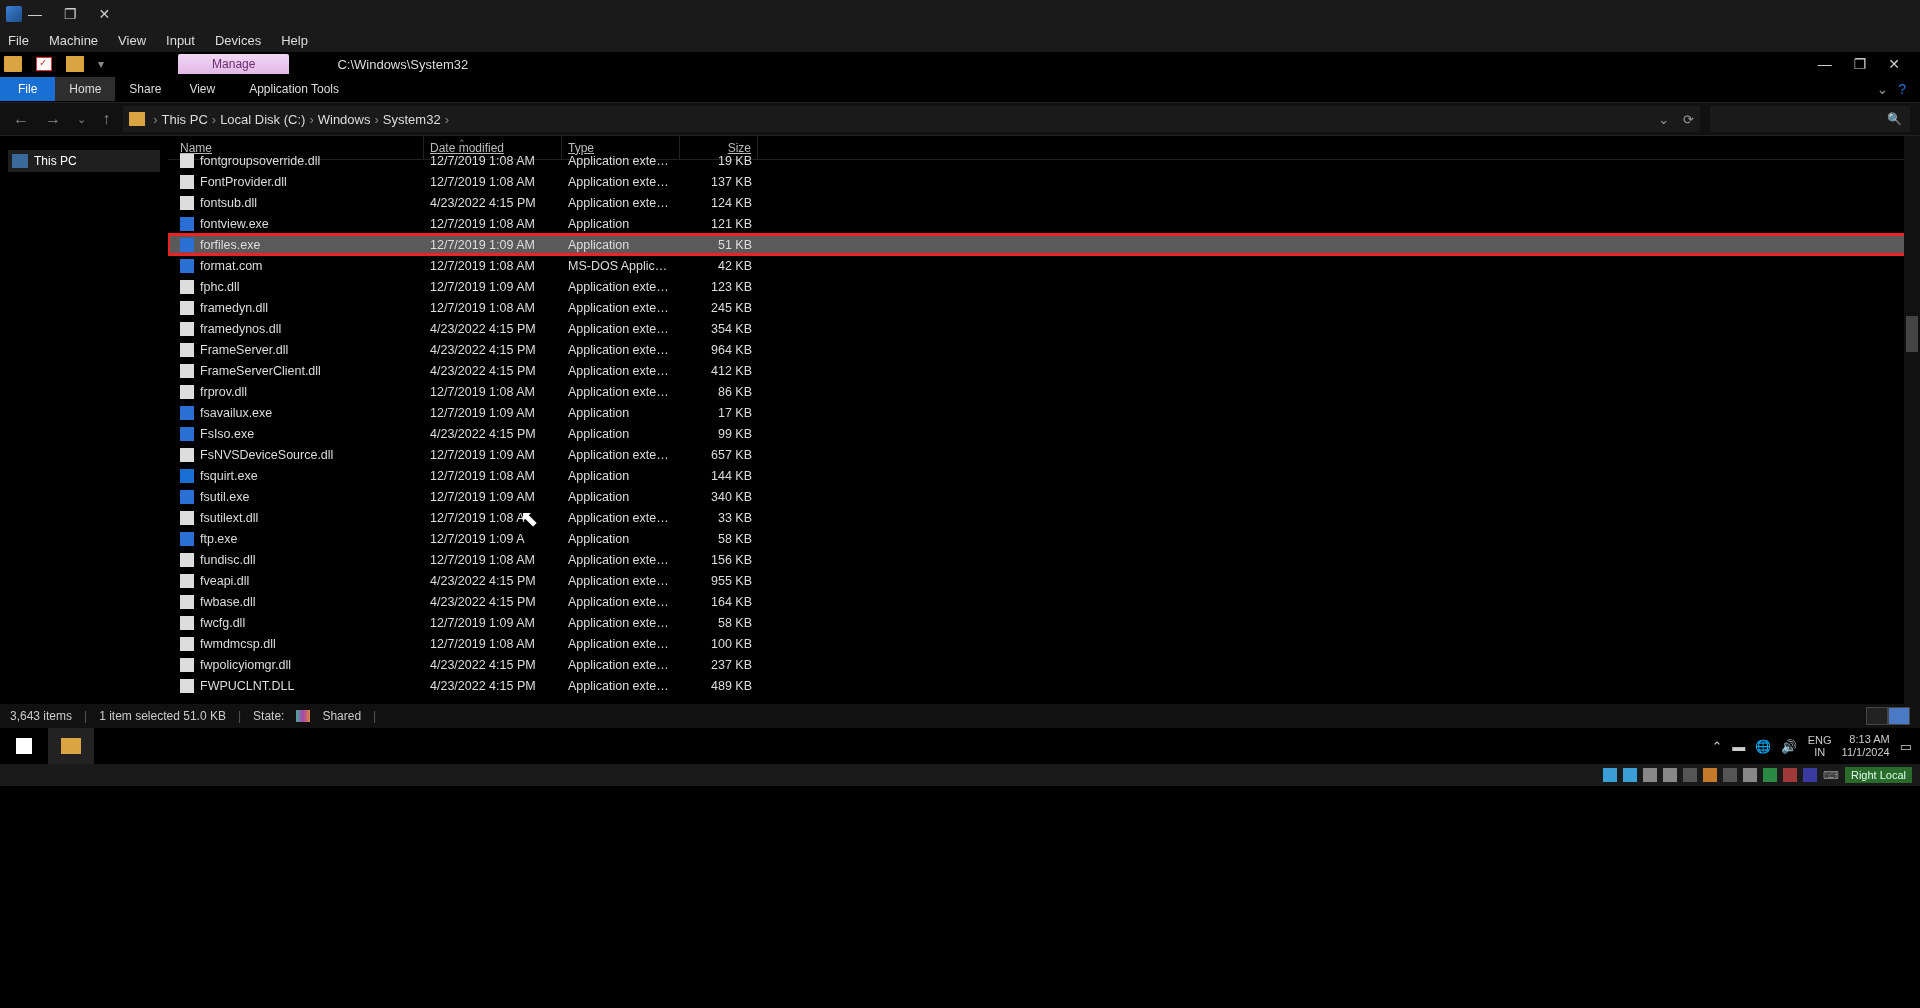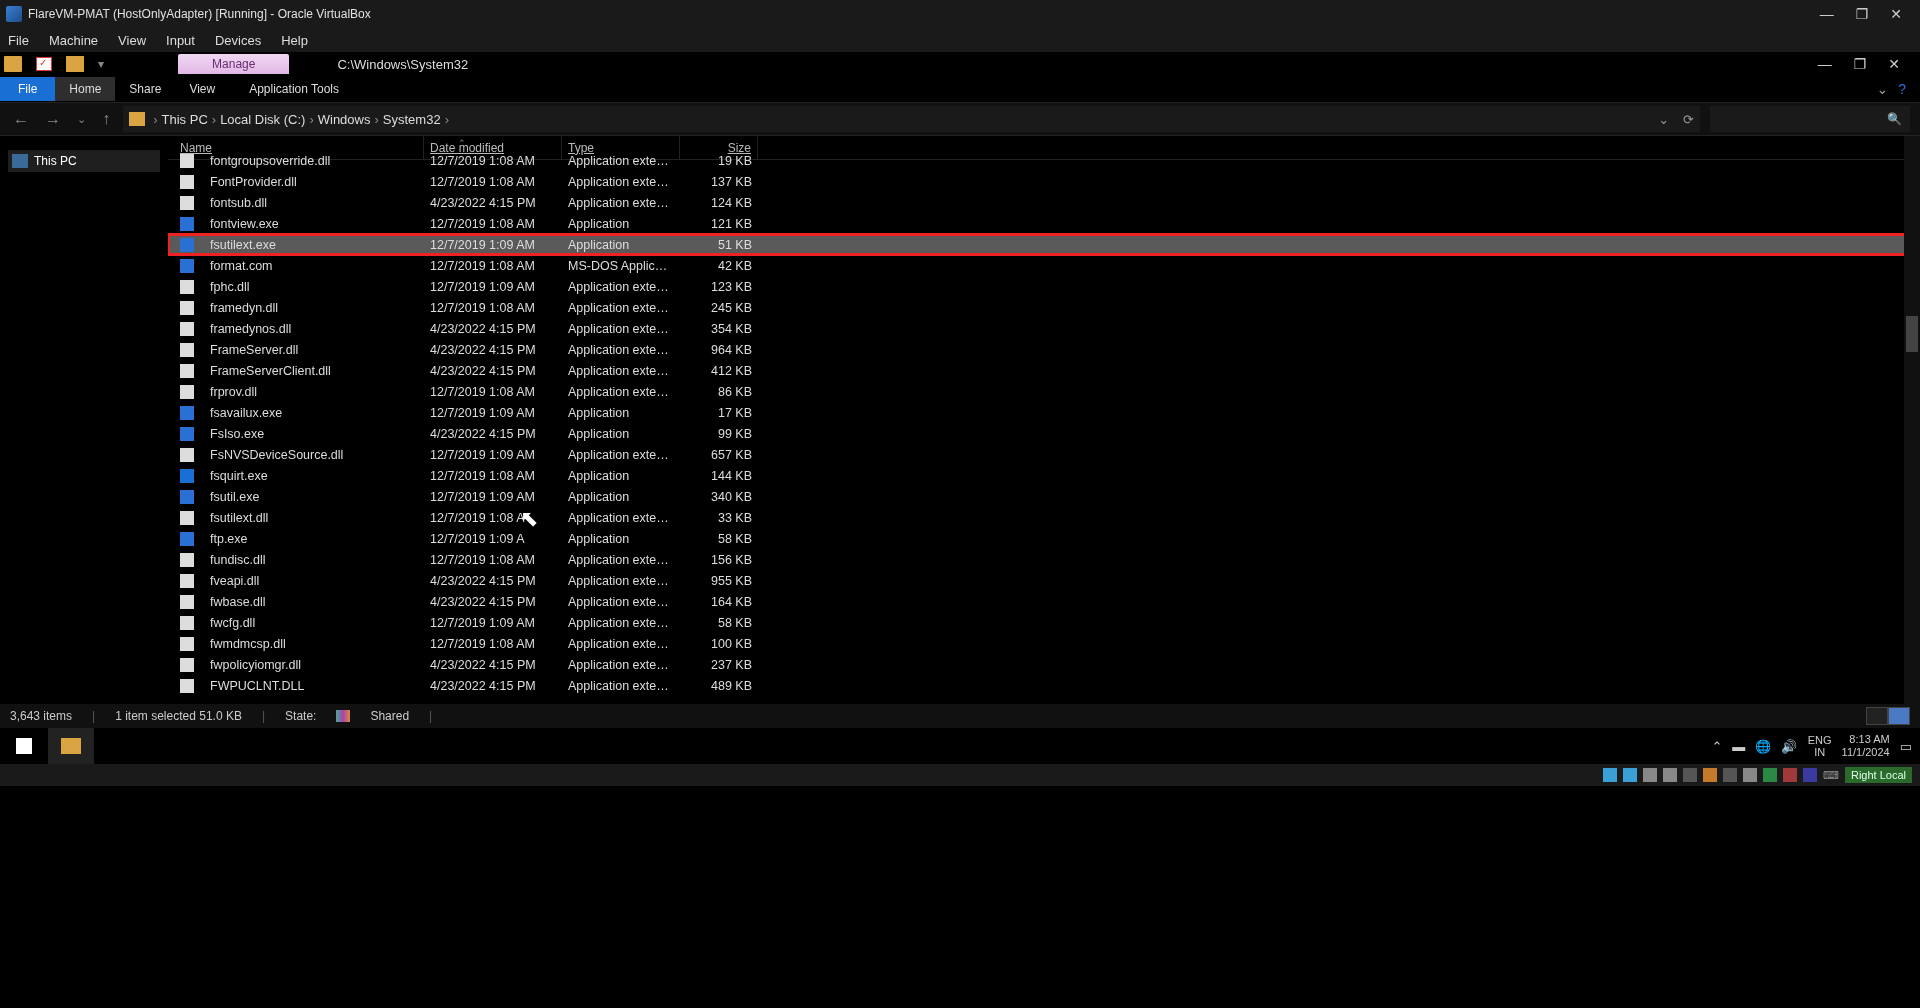--- a/index.html
+++ b/index.html
@@ -57,40 +57,40 @@
 .col-name{width:250px;}
 .col-date{width:138px;}
 .col-type{width:118px;}
 .col-size{width:78px; justify-content:flex-end;}
 .colhdr .sort-arrow{position:absolute; left:290px; top:2px; color:#888; font-size:9px;}
 
 
 .rows { position:relative; }
 .row { height:21px; display:flex; align-items:center; font-size:12.5px; color:#ddd; padding-left:6px;}
 .row .c { padding:0 6px; overflow:hidden; text-overflow:ellipsis; white-space:nowrap;}
-.row .c-name{width:250px; display:flex; align-items:center; gap:16px;}
+.row .c-name{width:250px; display:flex; align-items:center; gap:6px;}
 .row .c-date{width:138px;}
 .row .c-type{width:118px;}
 .row .c-size{width:78px; text-align:right;}
 .row.selected{background:#5a5a5a;}
 .row.highlight{outline:3px solid #e22; outline-offset:-2px; background:#5a5a5a;}
 .ico{width:14px;height:14px; flex:0 0 14px;}
 .ico-dll{background:#ddd;}
 .ico-exe{background:#2a6fd4;}
 .ico-bt{background:#1a6fd4;}
 
 
 .cursor{position:absolute; left:352px; top:370px; font-size:22px; color:#fff; pointer-events:none; text-shadow:1px 1px 0 #000;}
 
 
 .scrollbar{position:absolute; right:0; top:0; bottom:0; width:16px; background:#111;}
 .scrollbar .thumb{position:absolute; left:2px; right:2px; top:180px; height:36px; background:#444;}
 
 
-.statusbar{height:24px; background:#111; display:flex; align-items:center; padding:0 10px; gap:20px; color:#ccc; font-size:12px;}
+.statusbar{height:24px; background:#111; display:flex; align-items:center; padding:0 10px; gap:12px; color:#ccc; font-size:12px;}
 .statusbar .sep{color:#555;}
 .statusbar .state-icon{width:14px;height:12px; background:linear-gradient(90deg,#4a9,#a4a,#d84);}
 .statusbar .view-toggle{margin-left:auto; display:flex;}
 .statusbar .vt{width:22px;height:18px;background:#222;border:1px solid #444;}
 .statusbar .vt.active{background:#4a7ac4;}
 
 
 .taskbar{height:36px; background:#000; display:flex; align-items:center;}
 .taskbar .start{width:48px;height:36px;display:flex;align-items:center;justify-content:center;}
 .taskbar .start .winlogo{width:16px;height:16px;background:#fff;}
@@ -104,21 +104,20 @@
 .vbox-status{height:22px; background:#1a1a1a; display:flex; align-items:center; justify-content:flex-end; padding:0 8px; gap:6px; color:#999; font-size:11px;}
 .vbox-status .vb-ico{width:14px;height:14px;}
 .vb1{background:#3a9fd4;} .vb2{background:#2a8a44;} .vb3{background:#888;} .vb4{background:#555;} .vb5{background:#c47a2a;} .vb6{background:#a03a3a;} .vb7{background:#3a3aa0;}
 .vbox-status .rctrl{background:#2a6a2a; padding:2px 6px; color:#dfe;}
 </style>
 </head>
 <body>
 
 <div class="vbox-title">
   <div class="vbox-icon"></div>
-  <div class="title-text">FlareVM-PMAT (HostOnlyAdapter) [Running] - Oracle VirtualBox</div>
   <div class="win-ctrl">
     <span>—</span>
     <span>❐</span>
     <span>✕</span>
   </div>
 </div>
 
 <div class="vbox-menu">
   <span>File</span>
   <span>Machine</span>
@@ -228,21 +227,21 @@
             <div class="ico ico-exe"></div>
             <span>fontview.exe</span>
           </div>
           <div class="c c-date">12/7/2019 1:08 AM</div>
           <div class="c c-type">Application</div>
           <div class="c c-size">121 KB</div>
         </div>
         <div class="row selected highlight">
           <div class="c c-name">
             <div class="ico ico-exe"></div>
-            <span>fsutilext.exe</span>
+            <span>forfiles.exe</span>
           </div>
           <div class="c c-date">12/7/2019 1:09 AM</div>
           <div class="c c-type">Application</div>
           <div class="c c-size">51 KB</div>
         </div>
         <div class="row">
           <div class="c c-name">
             <div class="ico ico-exe"></div>
             <span>format.com</span>
           </div>

